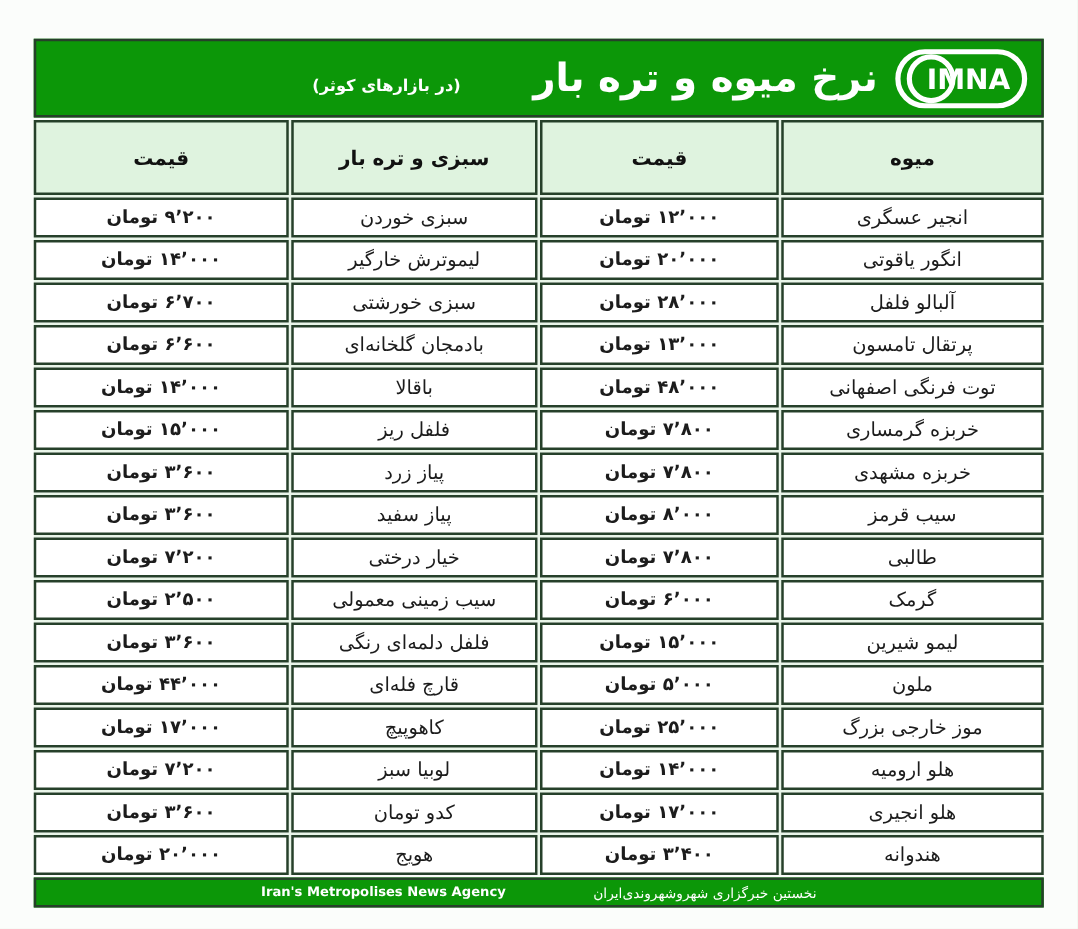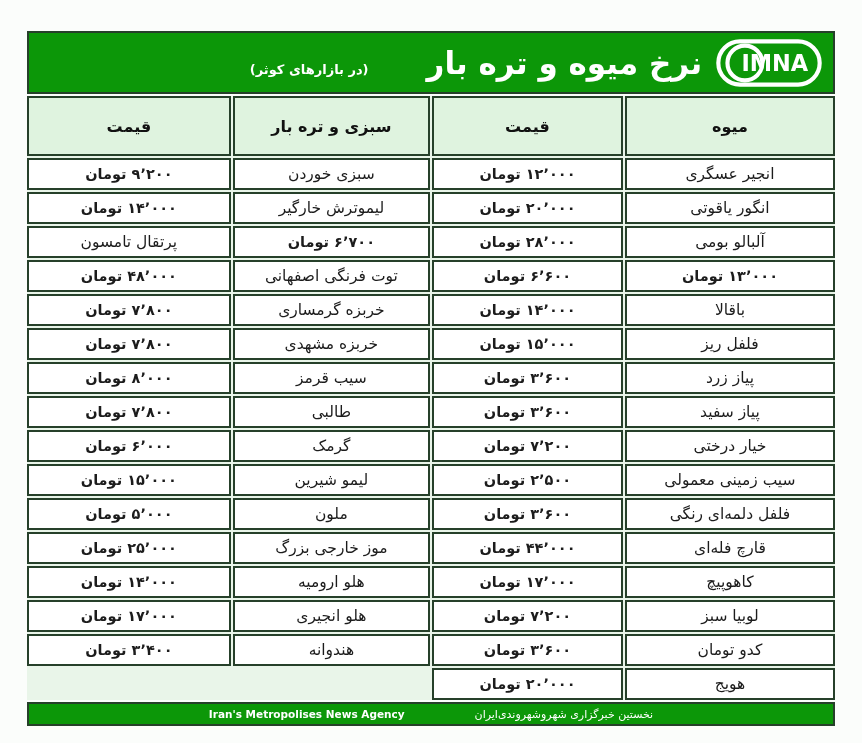--- a/index.html
+++ b/index.html
@@ -122,25 +122,27 @@
     <div class="cell head">قیمت</div>
 
   <div class="cell">انجیر عسگری</div>
       <div class="cell price">۱۲٬۰۰۰ تومان</div>
       <div class="cell">سبزی خوردن</div>
       <div class="cell price">۹٬۲۰۰ تومان</div>
       <div class="cell">انگور یاقوتی</div>
       <div class="cell price">۲۰٬۰۰۰ تومان</div>
       <div class="cell">لیموترش خارگیر</div>
       <div class="cell price">۱۴٬۰۰۰ تومان</div>
-      <div class="cell">آلبالو بومی</div>
+      <div class="cell">آلبالو فلفل</div>
       <div class="cell price">۲۸٬۰۰۰ تومان</div>
+      <div class="cell">سبزی خورشتی</div>
       <div class="cell price">۶٬۷۰۰ تومان</div>
       <div class="cell">پرتقال تامسون</div>
       <div class="cell price">۱۳٬۰۰۰ تومان</div>
+      <div class="cell">بادمجان گلخانه‌ای</div>
       <div class="cell price">۶٬۶۰۰ تومان</div>
       <div class="cell">توت فرنگی اصفهانی</div>
       <div class="cell price">۴۸٬۰۰۰ تومان</div>
       <div class="cell">باقالا</div>
       <div class="cell price">۱۴٬۰۰۰ تومان</div>
       <div class="cell">خربزه گرمساری</div>
       <div class="cell price">۷٬۸۰۰ تومان</div>
       <div class="cell">فلفل ریز</div>
       <div class="cell price">۱۵٬۰۰۰ تومان</div>
       <div class="cell">خربزه مشهدی</div>

